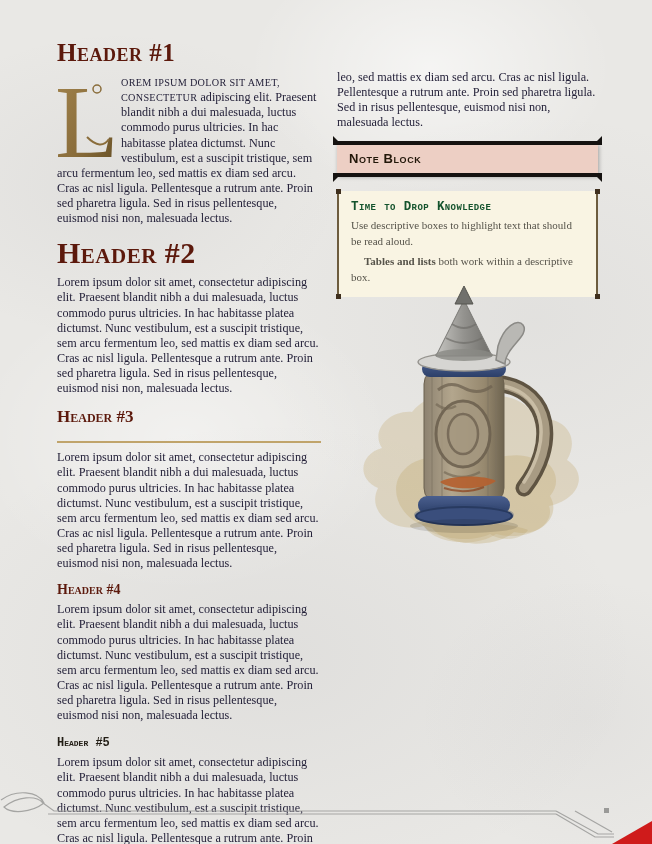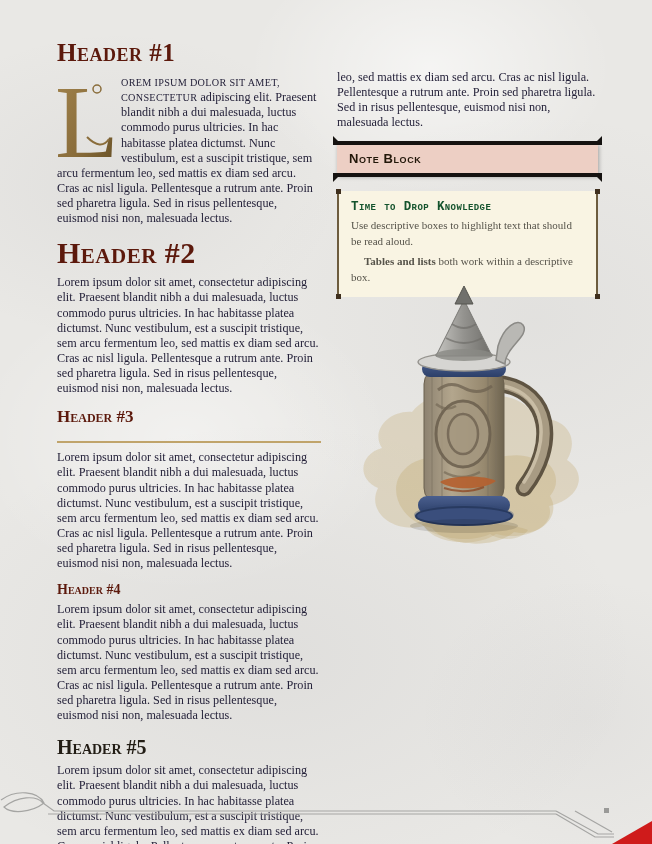--- a/index.html
+++ b/index.html
@@ -16,21 +16,21 @@
     font-family:"Liberation Serif", serif;color:#25223a;
   }
   .col{position:absolute;top:40px;width:264px;}
   .col-left{left:57px;}
   .col-right{left:337px;top:70px;width:261px;}
   h1,h2,h3,h4,h5{font-variant:small-caps;color:#5c190c;margin:0;font-weight:bold;line-height:1;}
   h1{font-size:25px;letter-spacing:.5px;margin-bottom:10px;}
   h2{font-size:30px;letter-spacing:.5px;margin:12px 0 7px;}
   h3{font-size:17px;border-bottom:2px solid #c0a46b;padding-bottom:16px;margin:12px 0 7px;}
   h4{font-size:14px;margin:12px 0 5px;}
-  h5{font-size:20px;color:#221d15;margin:14px 0 6px;}
+  h5{font-size:12px;color:#221d15;margin:14px 0 6px;font-family:Liberation Mono, monospace;}
   p{margin:0;font-size:12.2px;line-height:1.24;}
   .lead-caps{text-transform:uppercase;font-size:10.2px;letter-spacing:.3px;}
   .dropcap{float:left;width:56px;height:88px;margin:2px 8px 0 0;}
   .note{position:relative;background:#edcfc4;margin:12px 0 16px;padding:8px 12px 9px;
         box-shadow:1px 2px 4px rgba(0,0,0,.3);}
   .bar{position:absolute;left:0;right:0;height:4px;background:#151210;}
   .bar.top{top:-2px;} .bar.bottom{bottom:-2px;}
   .bar::before,.bar::after{content:"";position:absolute;width:0;height:0;}
   .bar.top::before{left:-4px;top:-5px;border-bottom:9px solid #151210;border-right:9px solid transparent;}
   .bar.top::after{right:-4px;top:-5px;border-bottom:9px solid #151210;border-left:9px solid transparent;}

